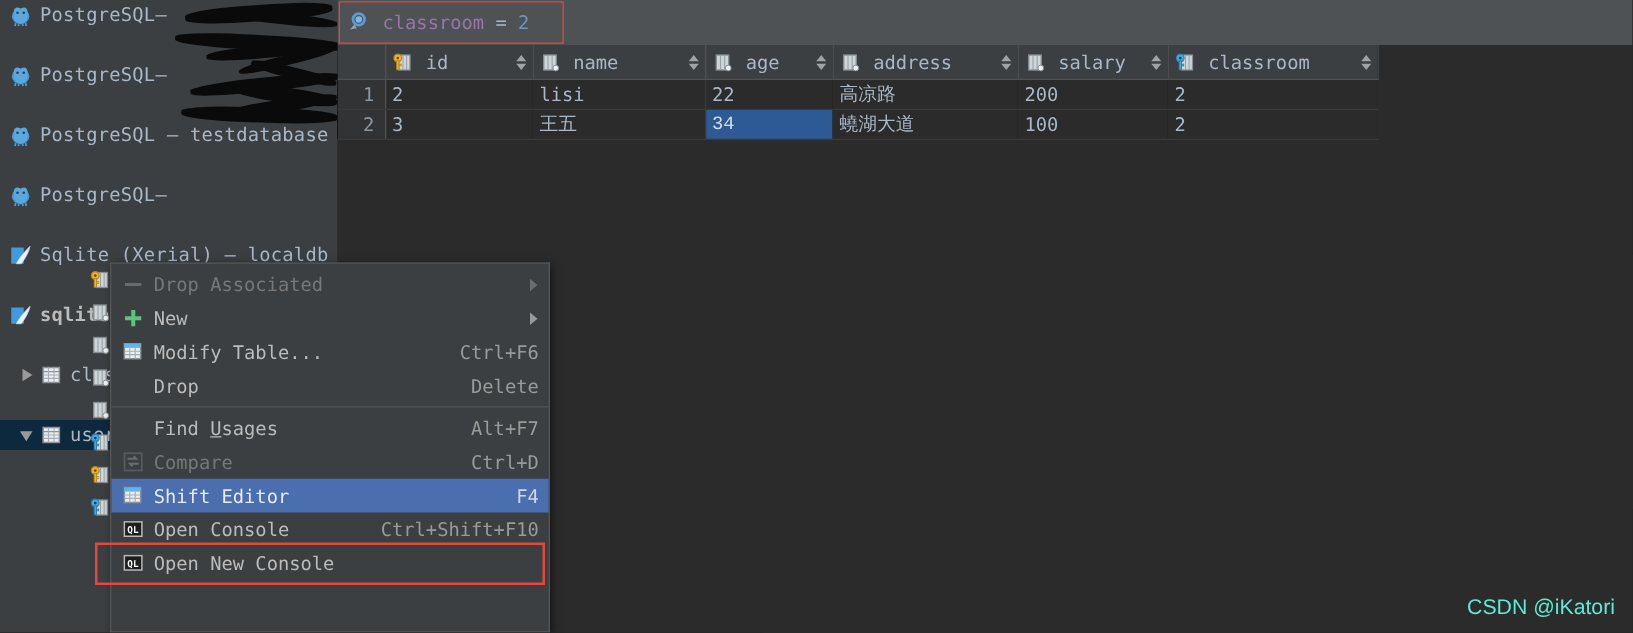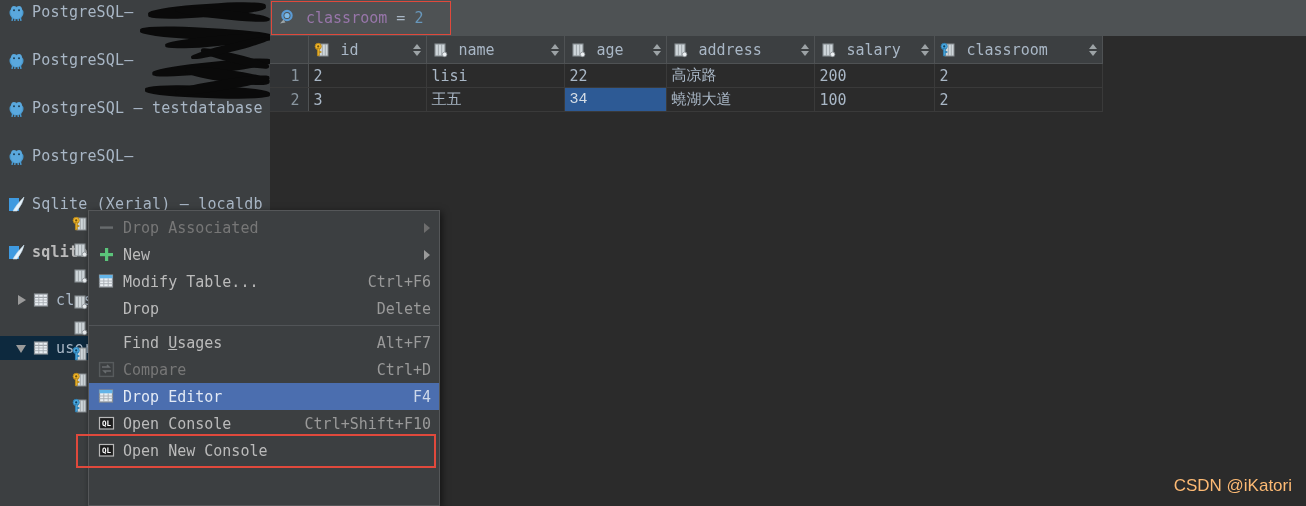--- a/index.html
+++ b/index.html
@@ -201,21 +201,21 @@
     width: 360px; height: 34px;
     border: 2px solid #e0493c;
     z-index: 60;
     pointer-events: none;
   }
 
   
   #watermark {
     position: absolute;
     right: 14px; bottom: 10px;
-    color: #fdba74;
+    color: #5eead4;
     font-size: 17px;
     font-family: "Liberation Sans", sans-serif;
     z-index: 70;
   }
 </style>
 </head>
 <body>
 
 <div id="root">
 
@@ -618,21 +618,21 @@
             <svg width="16" height="16" viewBox="0 0 16 16">
               <rect x="1.5" y="2" width="13" height="12" fill="#e9eef2" stroke="#8b9196" stroke-width="1.2"></rect>
               <rect x="1.5" y="2" width="13" height="3.3" fill="#63b4e8"></rect>
               <line x1="1.5" y1="8" x2="14.5" y2="8" stroke="#a8aeb3" stroke-width="0.9"></line>
               <line x1="1.5" y1="10.7" x2="14.5" y2="10.7" stroke="#a8aeb3" stroke-width="0.9"></line>
               <line x1="5.8" y1="5.3" x2="5.8" y2="14" stroke="#a8aeb3" stroke-width="0.9"></line>
               <line x1="10.2" y1="5.3" x2="10.2" y2="14" stroke="#a8aeb3" stroke-width="0.9"></line>
             </svg>
           </span>
         </span>
-        <span class="mi-label">Drop Editor</span>
+        <span class="mi-label">Shift Editor</span>
         <span class="mi-key">F4</span>
       </div>
       <div class="mi">
         <span class="mi-ic">
           <span class="ic" style="width: 17px; height: 17px; display: inline-flex; align-items: center; justify-content: center; margin: 0px;">
             <svg width="17" height="17" viewBox="0 0 17 17">
               <rect x="1.5" y="2.5" width="14" height="11.5" fill="#1d1d1d" stroke="#b8b8b8" stroke-width="1.2"></rect>
               <text x="8.4" y="11.4" font-size="7.5" font-family="monospace" font-weight="bold" fill="#ffffff" text-anchor="middle">QL</text>
             </svg>
           </span>

